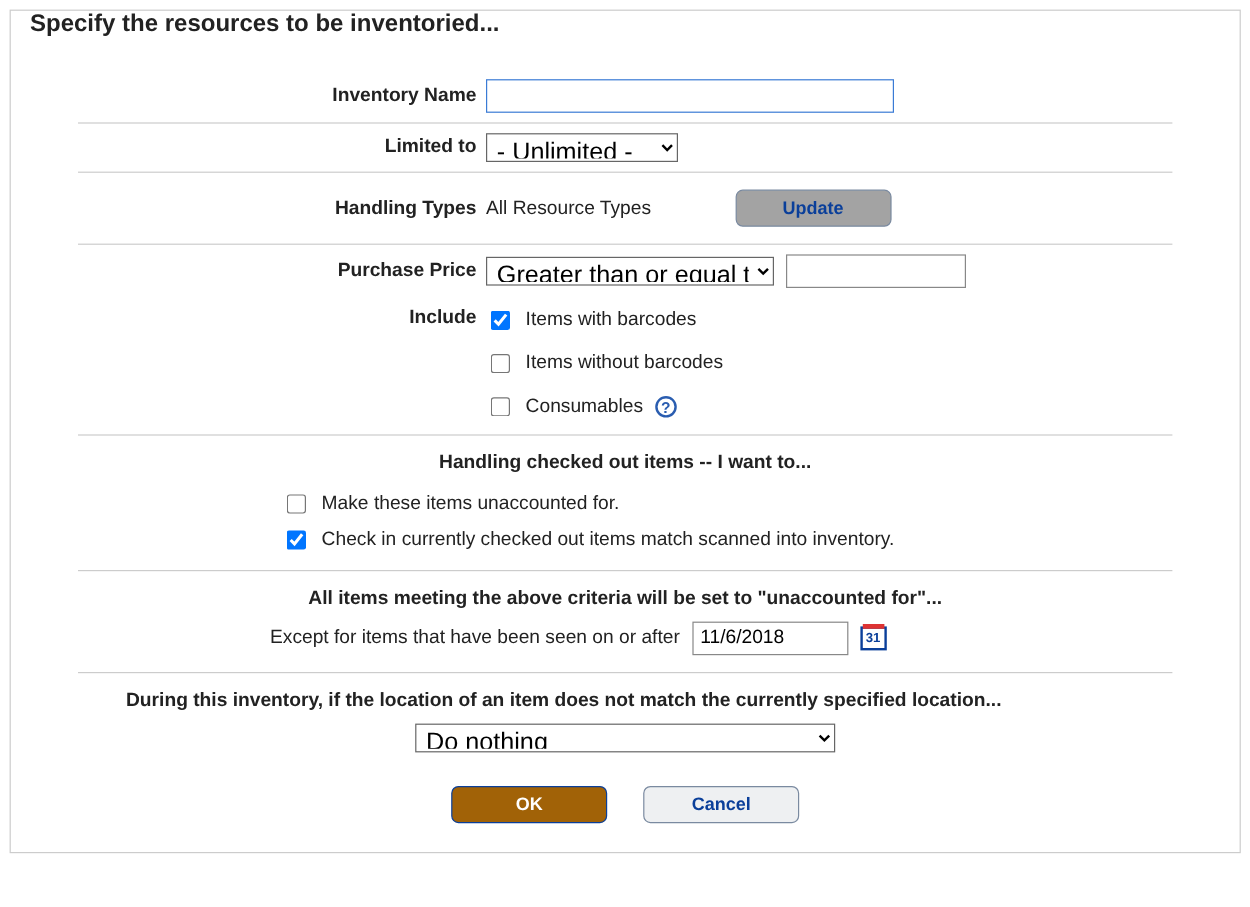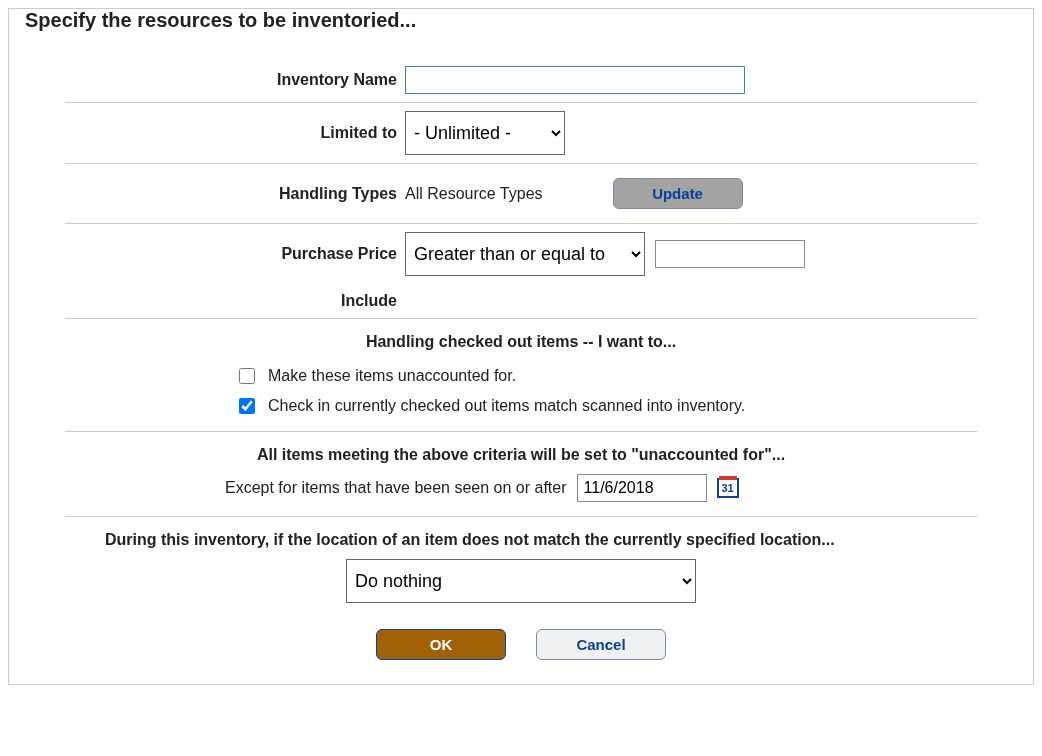--- a/index.html
+++ b/index.html
@@ -53,24 +53,24 @@
     font-size: 16px;
     padding: 3px 6px;
     border: 1px solid #888;
     height: 28px;
   }
   input.inv-name {
     width: 340px;
     border: 1px solid #3a7bd5;
   }
   select {
-    font-size: 18px;
+    font-size: 21px;
     padding: 2px 4px;
     border: 1px solid #666;
-    height: 44px;
+    height: 24px;
     background: #fff;
   }
   .btn {
     display: inline-flex;
     align-items: center;
     justify-content: center;
     font-weight: bold;
     font-size: 15px;
     border-radius: 6px;
     padding: 6px 24px;
@@ -211,20 +211,35 @@
       <div class="field-col">
         <select style="width:240px">
           <option>Greater than or equal to</option>
         </select>
         <input type="text" style="width: 150px;" value="">
       </div>
     </div>
 
     <div class="row" style="align-items:flex-start;">
       <div class="label-col" style="padding-top:4px">Include</div>
+      <div class="field-col" style="flex-direction:column; align-items:flex-start; gap:6px;">
+        <div class="check-row">
+          <input type="checkbox" checked="" style="">
+          <span>Items with barcodes</span>
+        </div>
+        <div class="check-row">
+          <input type="checkbox" style="">
+          <span>Items without barcodes</span>
+        </div>
+        <div class="check-row">
+          <input type="checkbox" style="">
+          <span>Consumables</span>
+          <span class="help-icon">?</span>
+        </div>
+      </div>
     </div>
     <hr class="sep">
 
     <div class="section-heading">Handling checked out items -- I want to...</div>
     <div class="indent-left">
       <div class="check-row">
         <input type="checkbox" style="">
         <span>Make these items unaccounted for.</span>
       </div>
       <div class="check-row">

